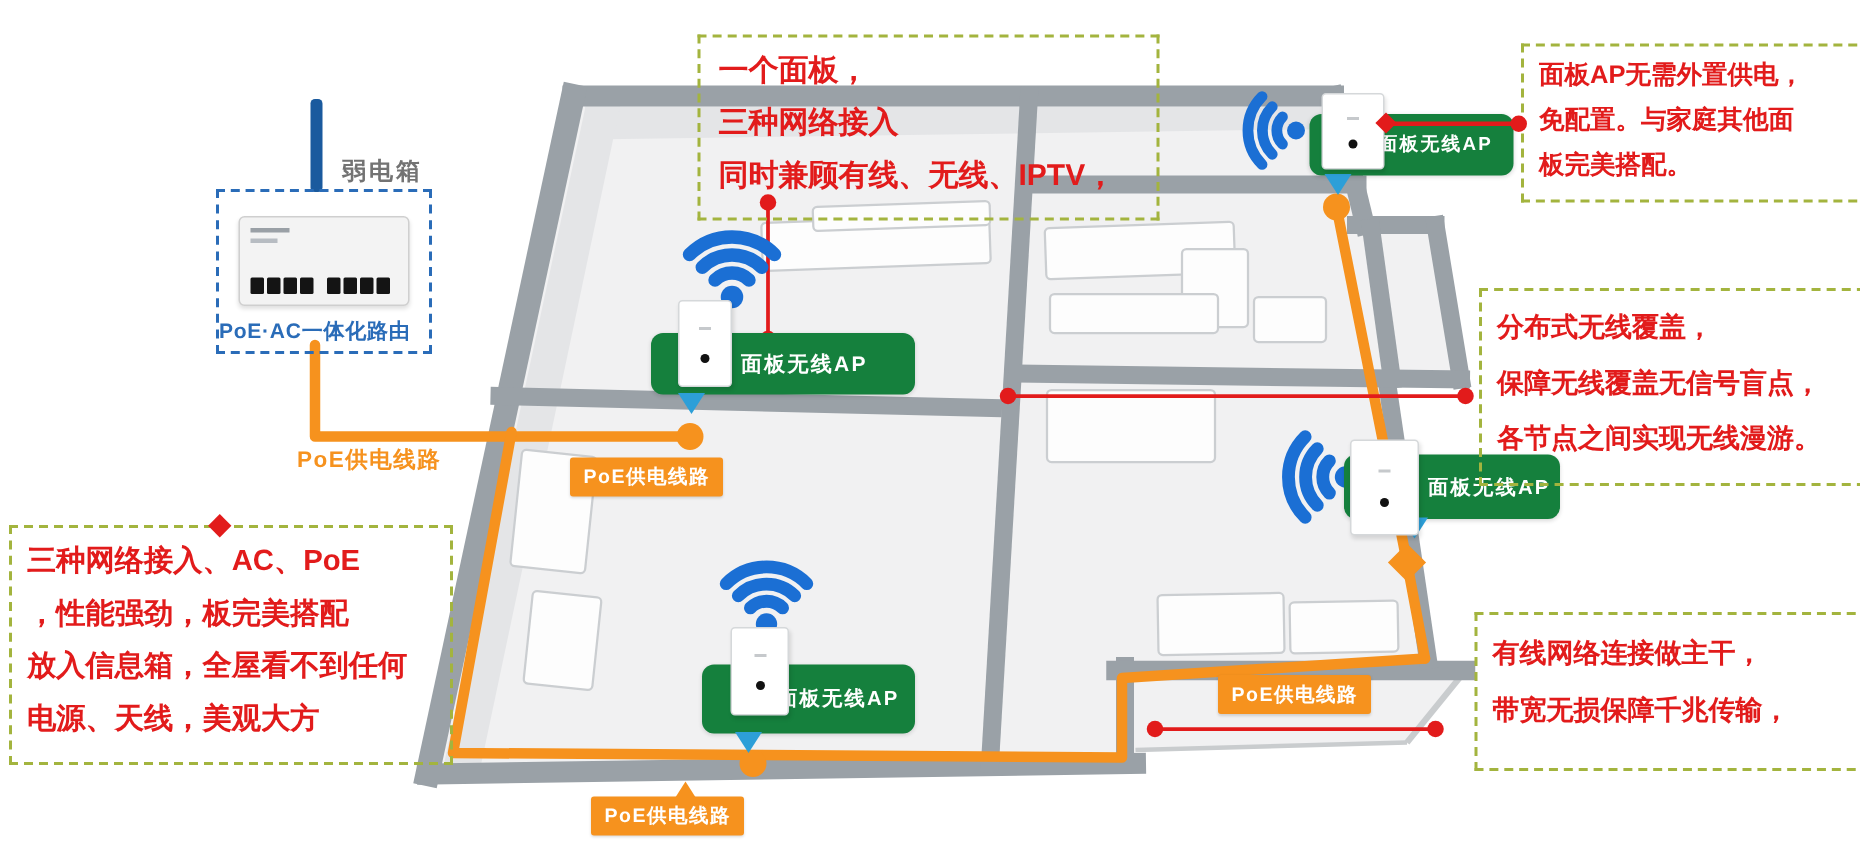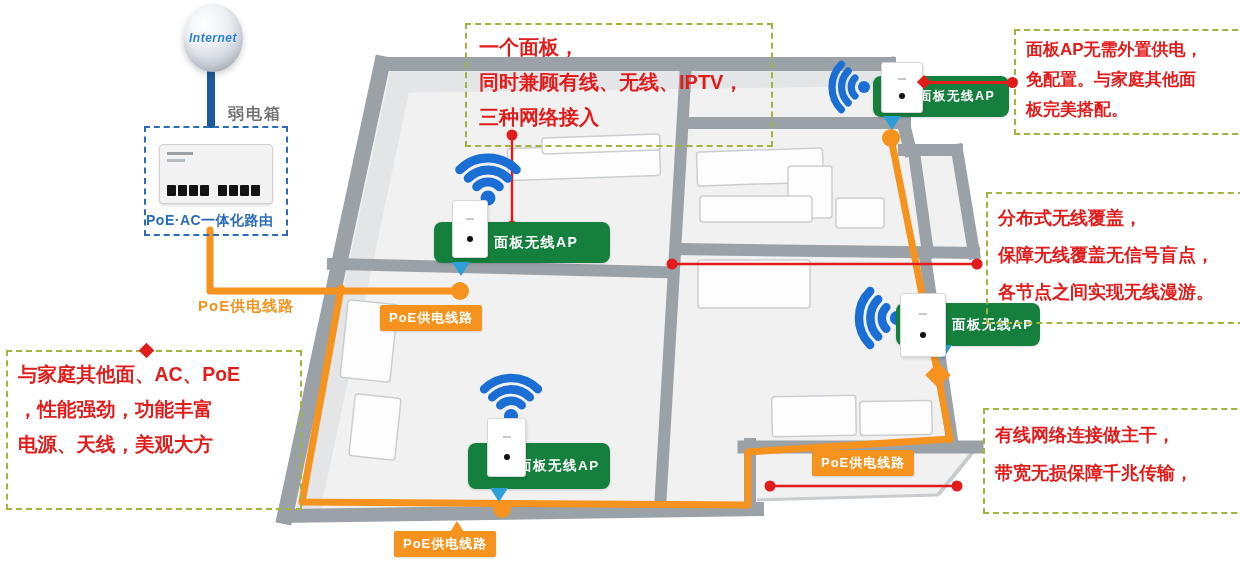--- a/index.html
+++ b/index.html
@@ -166,23 +166,20 @@
       </g>
     <g>
         <use href="#wifi" transform="translate(897,318) rotate(-90) scale(0.95)"></use>
       </g>
     <g>
         <use href="#wifi" transform="translate(864,87) rotate(-90) scale(0.8)"></use>
       </g>
   </svg>
 
   <div class="stem"></div>
-  <div class="globe">
-    <span>Internet</span>
-  </div>
   <div class="weakbox-label">弱电箱</div>
 
   <div class="router-box">
     <div class="router-device">
       <span class="bar1"></span>
       <span class="bar2"></span>
       <span class="ports">
         <i></i>
           <i></i>
           <i></i>
@@ -191,30 +188,31 @@
           <i></i>
           <i></i>
           <i></i>
           <i></i>
       </span>
     </div>
     <div class="router-label">PoE·AC一体化路由</div>
   </div>
 
   <div class="annot" id="annot-left">
-    <span class="line">与家庭其他面、AC、PoE</span>
-    <span class="line">，性能强劲，功能丰富</span>
+    <span class="line">三种网络接入、AC、PoE</span>
+    <span class="line">，性能强劲，板完美搭配</span>
+    <span class="line">放入信息箱，全屋看不到任何</span>
     <span class="line">电源、天线，美观大方</span>
   </div>
   <div class="diamond" id="diamond-left"></div>
 
   <div class="annot" id="annot-top-middle">
     <span class="line">一个面板，</span>
+    <span class="line">三种网络接入</span>
     <span class="line">同时兼顾有线、无线、IPTV，</span>
-    <span class="line">三种网络接入</span>
   </div>
 
   <div class="annot" id="annot-top-right">
     <span class="line">面板AP无需外置供电，</span>
     <span class="line">免配置。与家庭其他面</span>
     <span class="line">板完美搭配。</span>
   </div>
 
   <div class="annot" id="annot-right-middle">
     <span class="line">分布式无线覆盖，</span>

